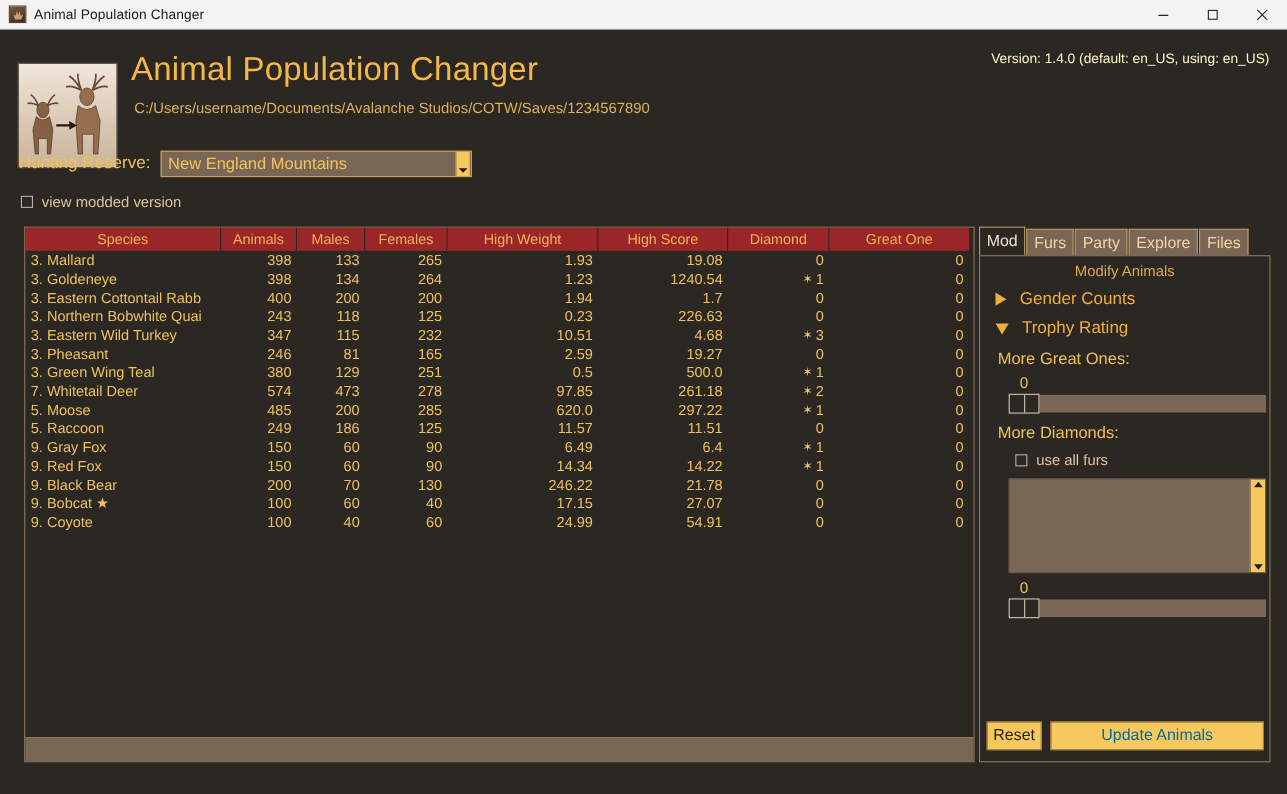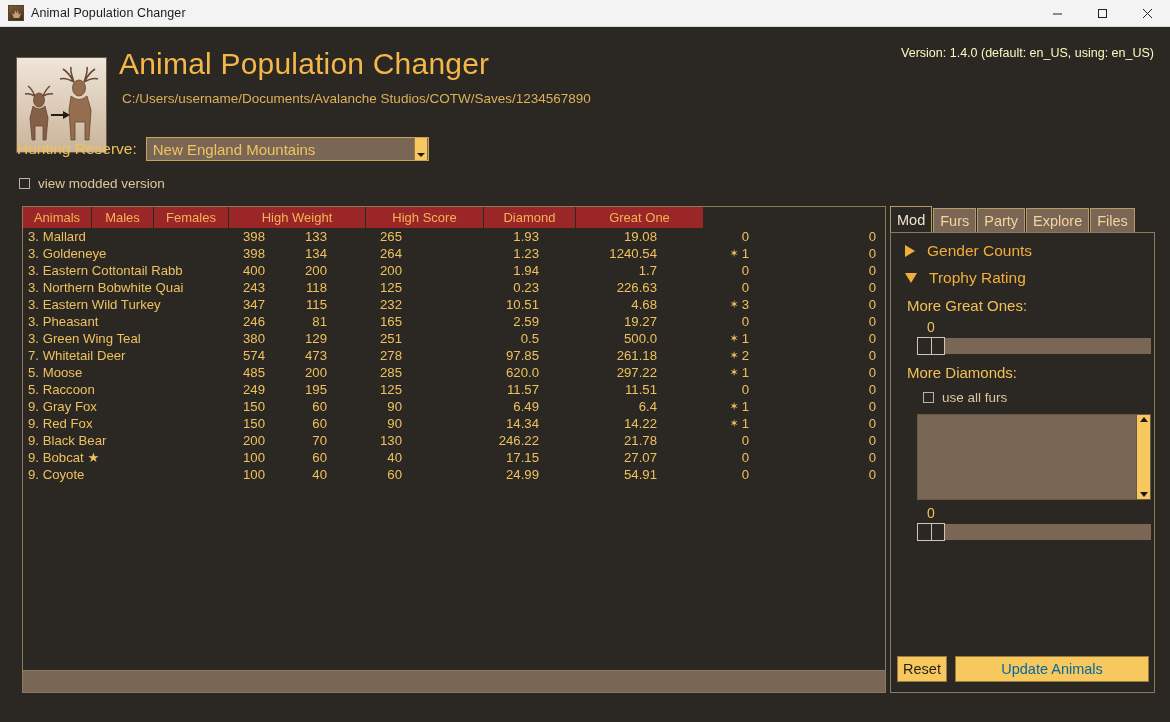--- a/index.html
+++ b/index.html
@@ -411,20 +411,21 @@
     </div>
   </div>
 
   <div id="viewmod">
     <span class="cbox"></span>
     <span class="lbl">view modded version</span>
   </div>
 
   <div id="table-panel">
     <div id="thead">
+        <div class="th" style="width: 178px;">Species</div>
         <div class="th" style="width: 69px;">Animals</div>
         <div class="th" style="width: 62px;">Males</div>
         <div class="th" style="width: 75px;">Females</div>
         <div class="th" style="width: 137px;">High Weight</div>
         <div class="th" style="width: 118px;">High Score</div>
         <div class="th" style="width: 92px;">Diamond</div>
         <div class="th" style="width: 127px;">Great One</div>
       </div>
     <div id="tbody">
         <div class="trow">
@@ -528,21 +529,21 @@
           <div class="td num" style="width: 118px;">297.22</div>
           <div class="td dia" style="width: 92px;">
             <span class="star">✶</span>
             <span>1</span>
           </div>
           <div class="td num" style="width: 127px;">0</div>
         </div>
         <div class="trow">
           <div class="td species" style="width: 178px;">5. Raccoon</div>
           <div class="td num" style="width: 69px;">249</div>
-          <div class="td num" style="width: 62px;">195</div>
+          <div class="td num" style="width: 62px;">186</div>
           <div class="td num" style="width: 75px;">125</div>
           <div class="td num" style="width: 137px;">11.57</div>
           <div class="td num" style="width: 118px;">11.51</div>
           <div class="td dia" style="width: 92px;">0</div>
           <div class="td num" style="width: 127px;">0</div>
         </div>
         <div class="trow">
           <div class="td species" style="width: 178px;">9. Gray Fox</div>
           <div class="td num" style="width: 69px;">150</div>
           <div class="td num" style="width: 62px;">60</div>
@@ -604,20 +605,21 @@
 
   <div id="right">
     <div id="tabstrip">
         <div class="tab active">Mod</div>
         <div class="tab">Furs</div>
         <div class="tab">Party</div>
         <div class="tab">Explore</div>
         <div class="tab">Files</div>
       </div>
     <div id="tabpanel">
+      <div id="panel-title">Modify Animals</div>
 
       <div class="section">
         <span class="tri-r"></span>
         <span>Gender Counts</span>
       </div>
 
       <div class="section">
         <span class="tri-d"></span>
         <span>Trophy Rating</span>
       </div>

